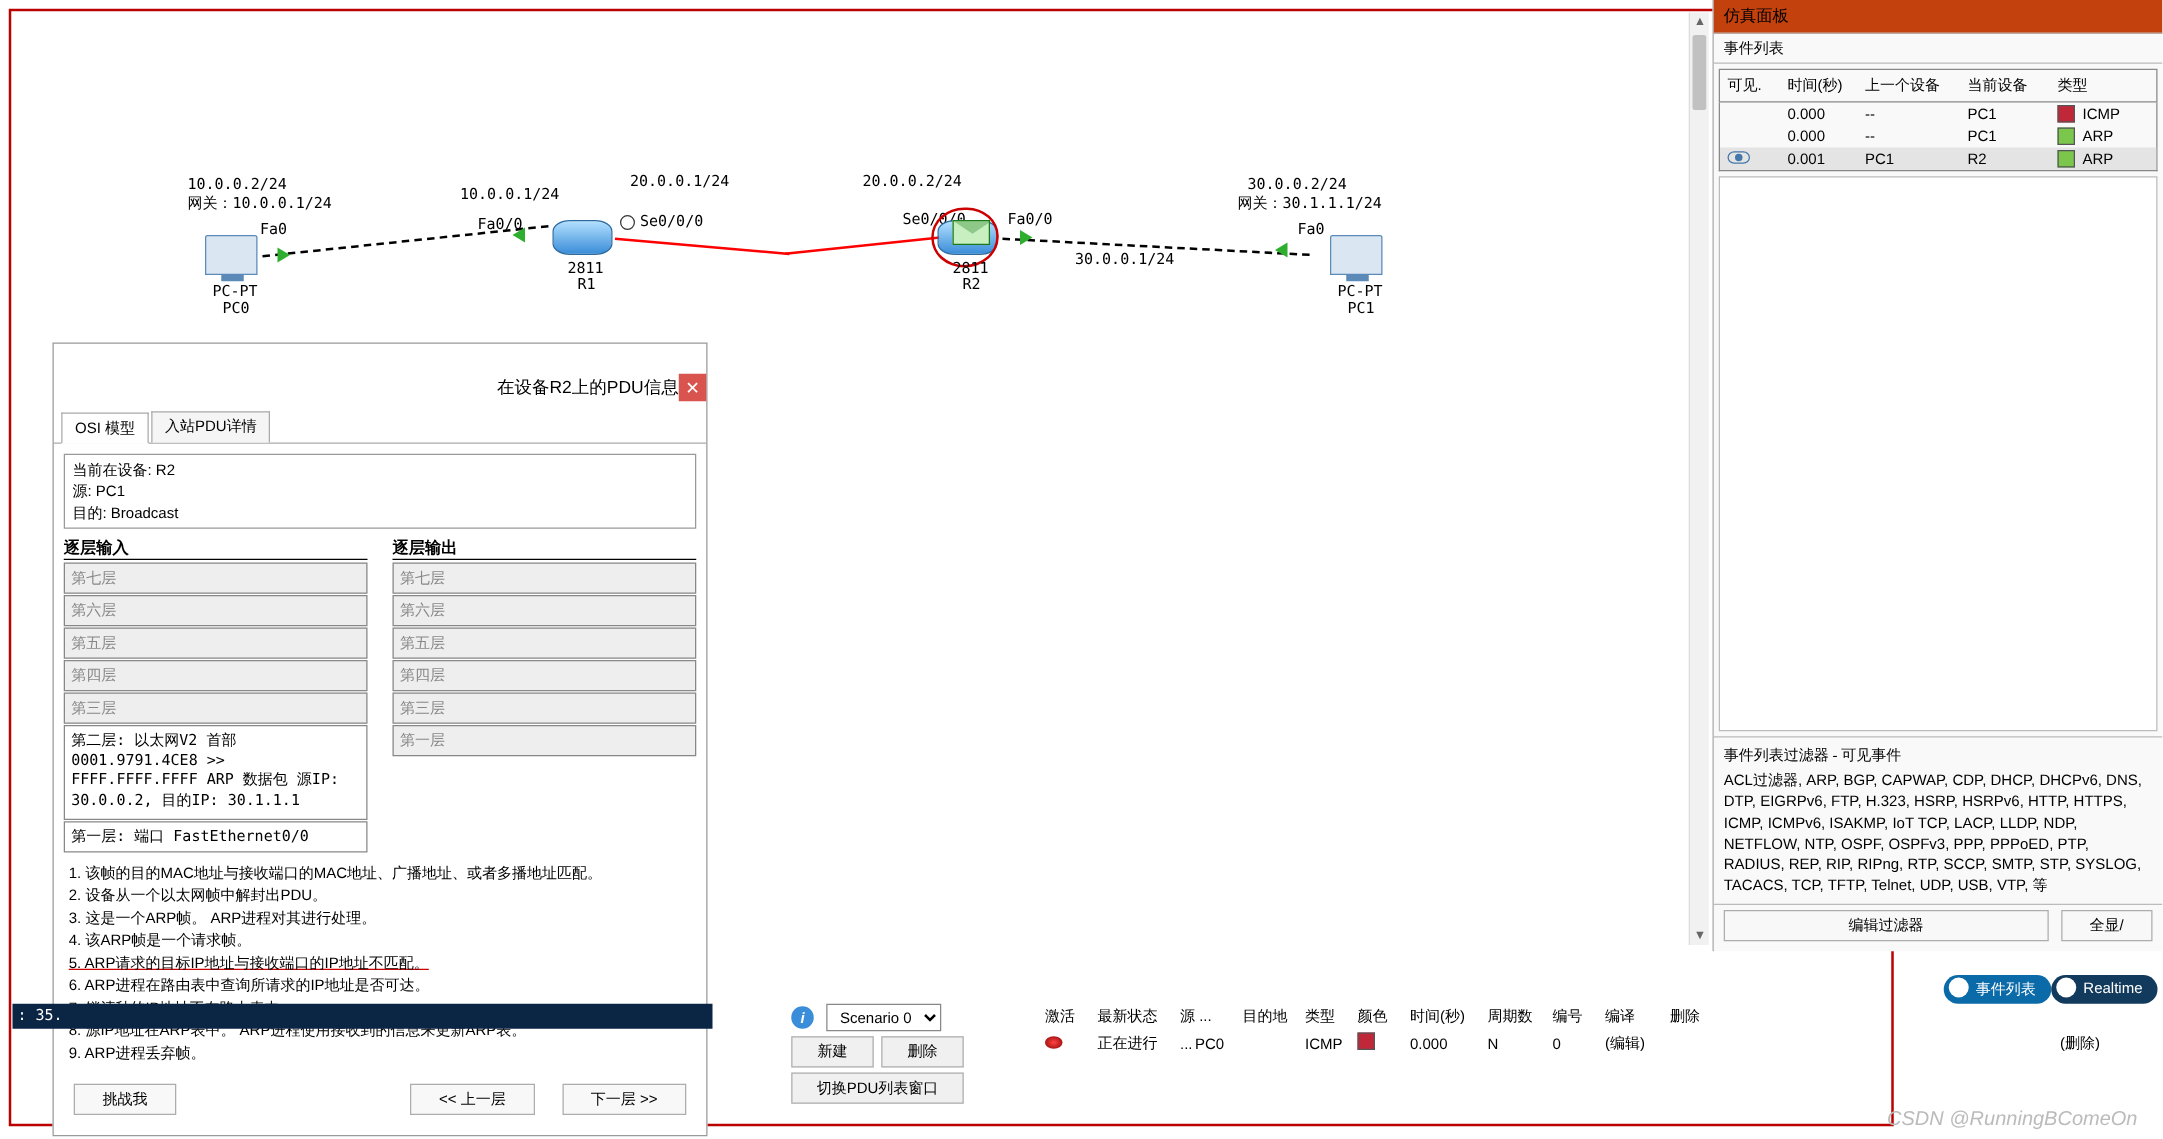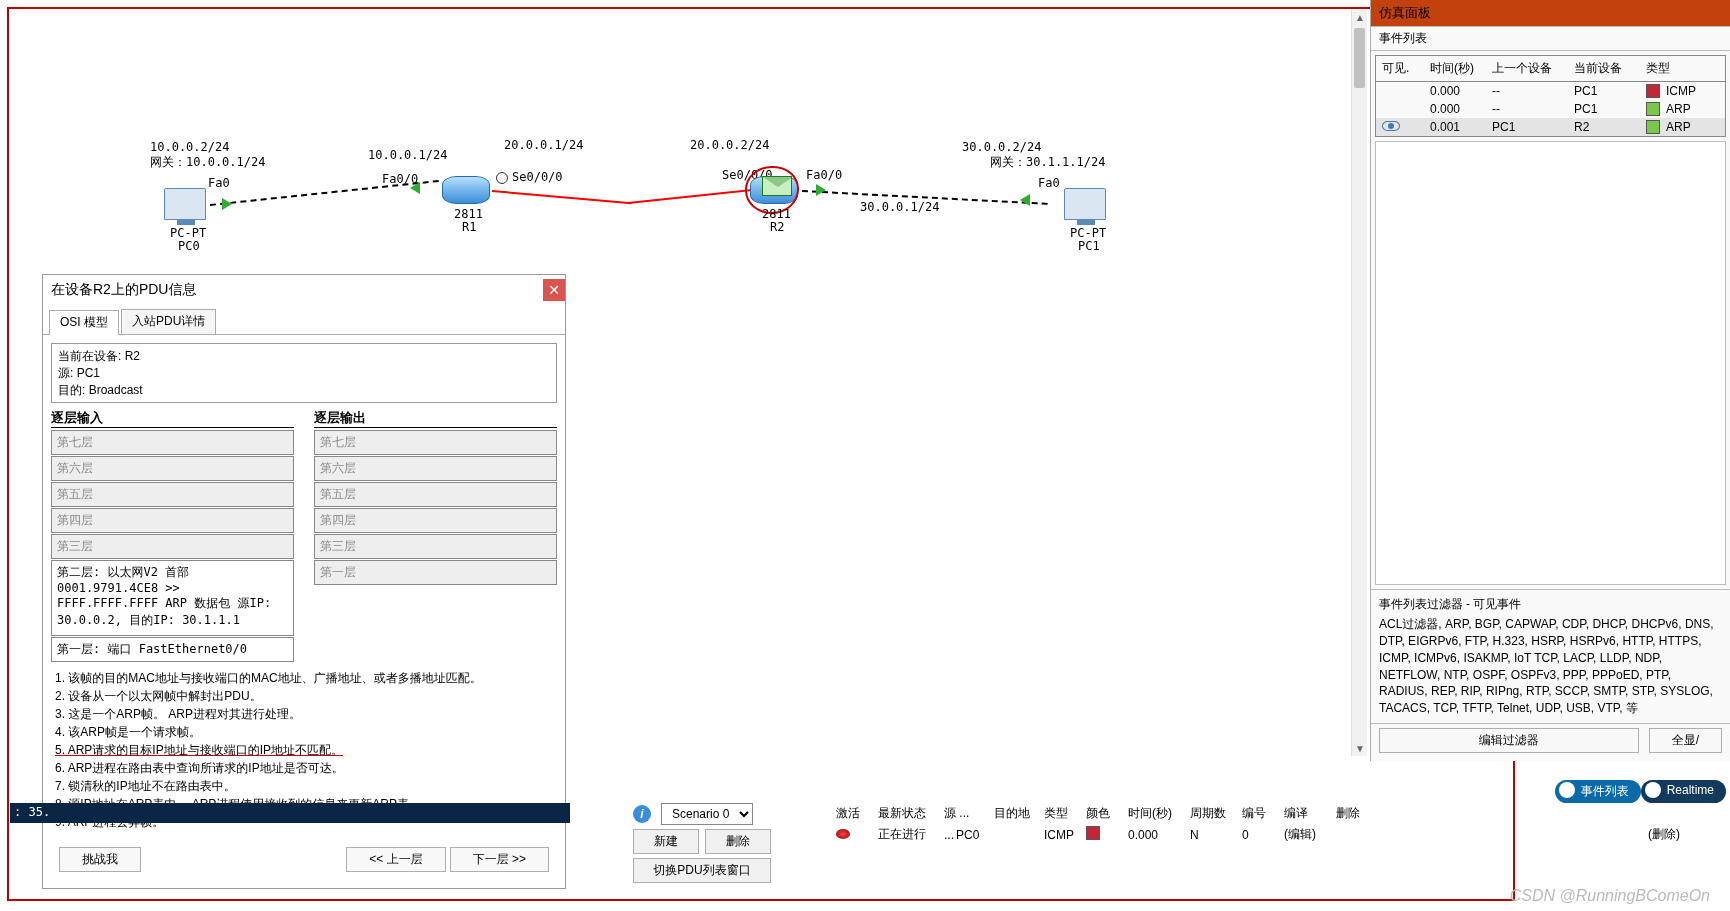--- a/index.html
+++ b/index.html
@@ -17,21 +17,21 @@
 .chev { position: absolute; width: 0; height: 0; border-top: 6px solid transparent; border-bottom: 6px solid transparent; }
 .chev.r { border-left: 10px solid #2eae2e; }
 .chev.l { border-right: 10px solid #2eae2e; }
 .clock-icon { position: absolute; width: 12px; height: 12px; border: 1.5px solid #333; border-radius: 50%; }
 .envelope { position: absolute; width: 30px; height: 20px; background: #c7efc0; border: 1.5px solid #1a7a1a; }
 .envelope::before { content: ''; position: absolute; top: 0; left: 0; right: 0; height: 0; border-left: 15px solid transparent; border-right: 15px solid transparent; border-top: 10px solid #1a7a1a55; }
 .circle-ann { position: absolute; width: 54px; height: 48px; border: 2.5px solid #c00; border-radius: 50% 48% 52% 50%; }
 
 
 .pdu-dialog { position: absolute; top: 274px; left: 42px; width: 524px; background: #fff; border: 1px solid #999; box-shadow: none; }
-.pdu-title { display: flex; align-items: center; justify-content: space-between; padding: 4px 0 8px 8px; }
+.pdu-title { display: flex; align-items: center; justify-content: flex-end; padding: 4px 0 8px 8px; margin-top: 20px; }
 .pdu-title span { font-size: 14px; }
 .close-btn { width: 22px; height: 22px; background: #d9534f; color: #fff; text-align: center; line-height: 22px; cursor: pointer; font-size: 14px; }
 .tabs { display: flex; border-bottom: 1px solid #aaa; padding-left: 6px; gap: 2px; }
 .tab { padding: 3px 10px; border: 1px solid #aaa; border-bottom: none; background: #f5f5f5; cursor: pointer; }
 .tab.active { background: #fff; border-bottom: 1px solid #fff; position: relative; top: 1px; }
 .pdu-body { padding: 8px; }
 .info-box { border: 1px solid #999; padding: 4px 6px; font-family: "SimSun", monospace; margin-bottom: 6px; }
 .info-box div { line-height: 1.4; }
 .layer-wrap { display: flex; gap: 20px; }
 .layer-col { flex: 1; }
@@ -131,21 +131,21 @@
   <div class="envelope" style="top:166px;left:752px"></div>
   <div class="dev-label" style="top:197px;left:752px">2811</div>
   <div class="dev-label" style="top:210px;left:760px">R2</div>
   <div class="dev-label" style="top:158px;left:796px">Fa0/0</div>
   <div class="dev-label" style="top:190px;left:850px">30.0.0.1/24</div>
 
   <div class="link" style="top:180px;left:792px;width:246px;transform:rotate(3deg);transform-origin:left"></div>
   <span class="chev r" style="top:174px;left:806px"></span>
   <span class="chev l" style="top:184px;left:1010px"></span>
 
-  <div class="dev-label" style="top:130px;left:952px">30.0.0.2/24</div>
+  <div class="dev-label" style="top:130px;left:988px">30.0.0.2/24</div>
   <div class="dev-label" style="top:144px;left:980px">网关：30.1.1.1/24</div>
   <div class="dev-label" style="top:166px;left:1028px">Fa0</div>
   <div class="dev-pc" style="top:178px;left:1054px"></div>
   <div class="dev-label" style="top:216px;left:1060px">PC-PT</div>
   <div class="dev-label" style="top:229px;left:1068px">PC1</div>
 </div>
 
 <div class="v-scroll">
   <span class="arr" style="top:2px">▲</span>
   <div class="thumb"></div>
@@ -194,21 +194,21 @@
       <li>3.  这是一个ARP帧。 ARP进程对其进行处理。</li>
       <li>4.  该ARP帧是一个请求帧。</li>
       <li class="underline-red">5.  ARP请求的目标IP地址与接收端口的IP地址不匹配。</li>
       <li>6.  ARP进程在路由表中查询所请求的IP地址是否可达。</li>
       <li>7.  锁清秋的IP地址不在路由表中。</li>
       <li>8.  源IP地址在ARP表中。 ARP进程使用接收到的信息来更新ARP表。</li>
       <li>9.  ARP进程丢弃帧。</li>
     </ol>
     <div class="btn-row">
       <button class="btn">挑战我</button>
-      <div style="display:flex;gap:4px">
+      <div style="display:flex;gap:22px">
         <button class="btn">&lt;&lt; 上一层</button>
         <button class="btn">下一层 &gt;&gt;</button>
       </div>
     </div>
   </div>
 </div>
 
 <div class="sim-panel">
   <div class="sim-h">仿真面板</div>
   <div class="evt-h">事件列表</div>

